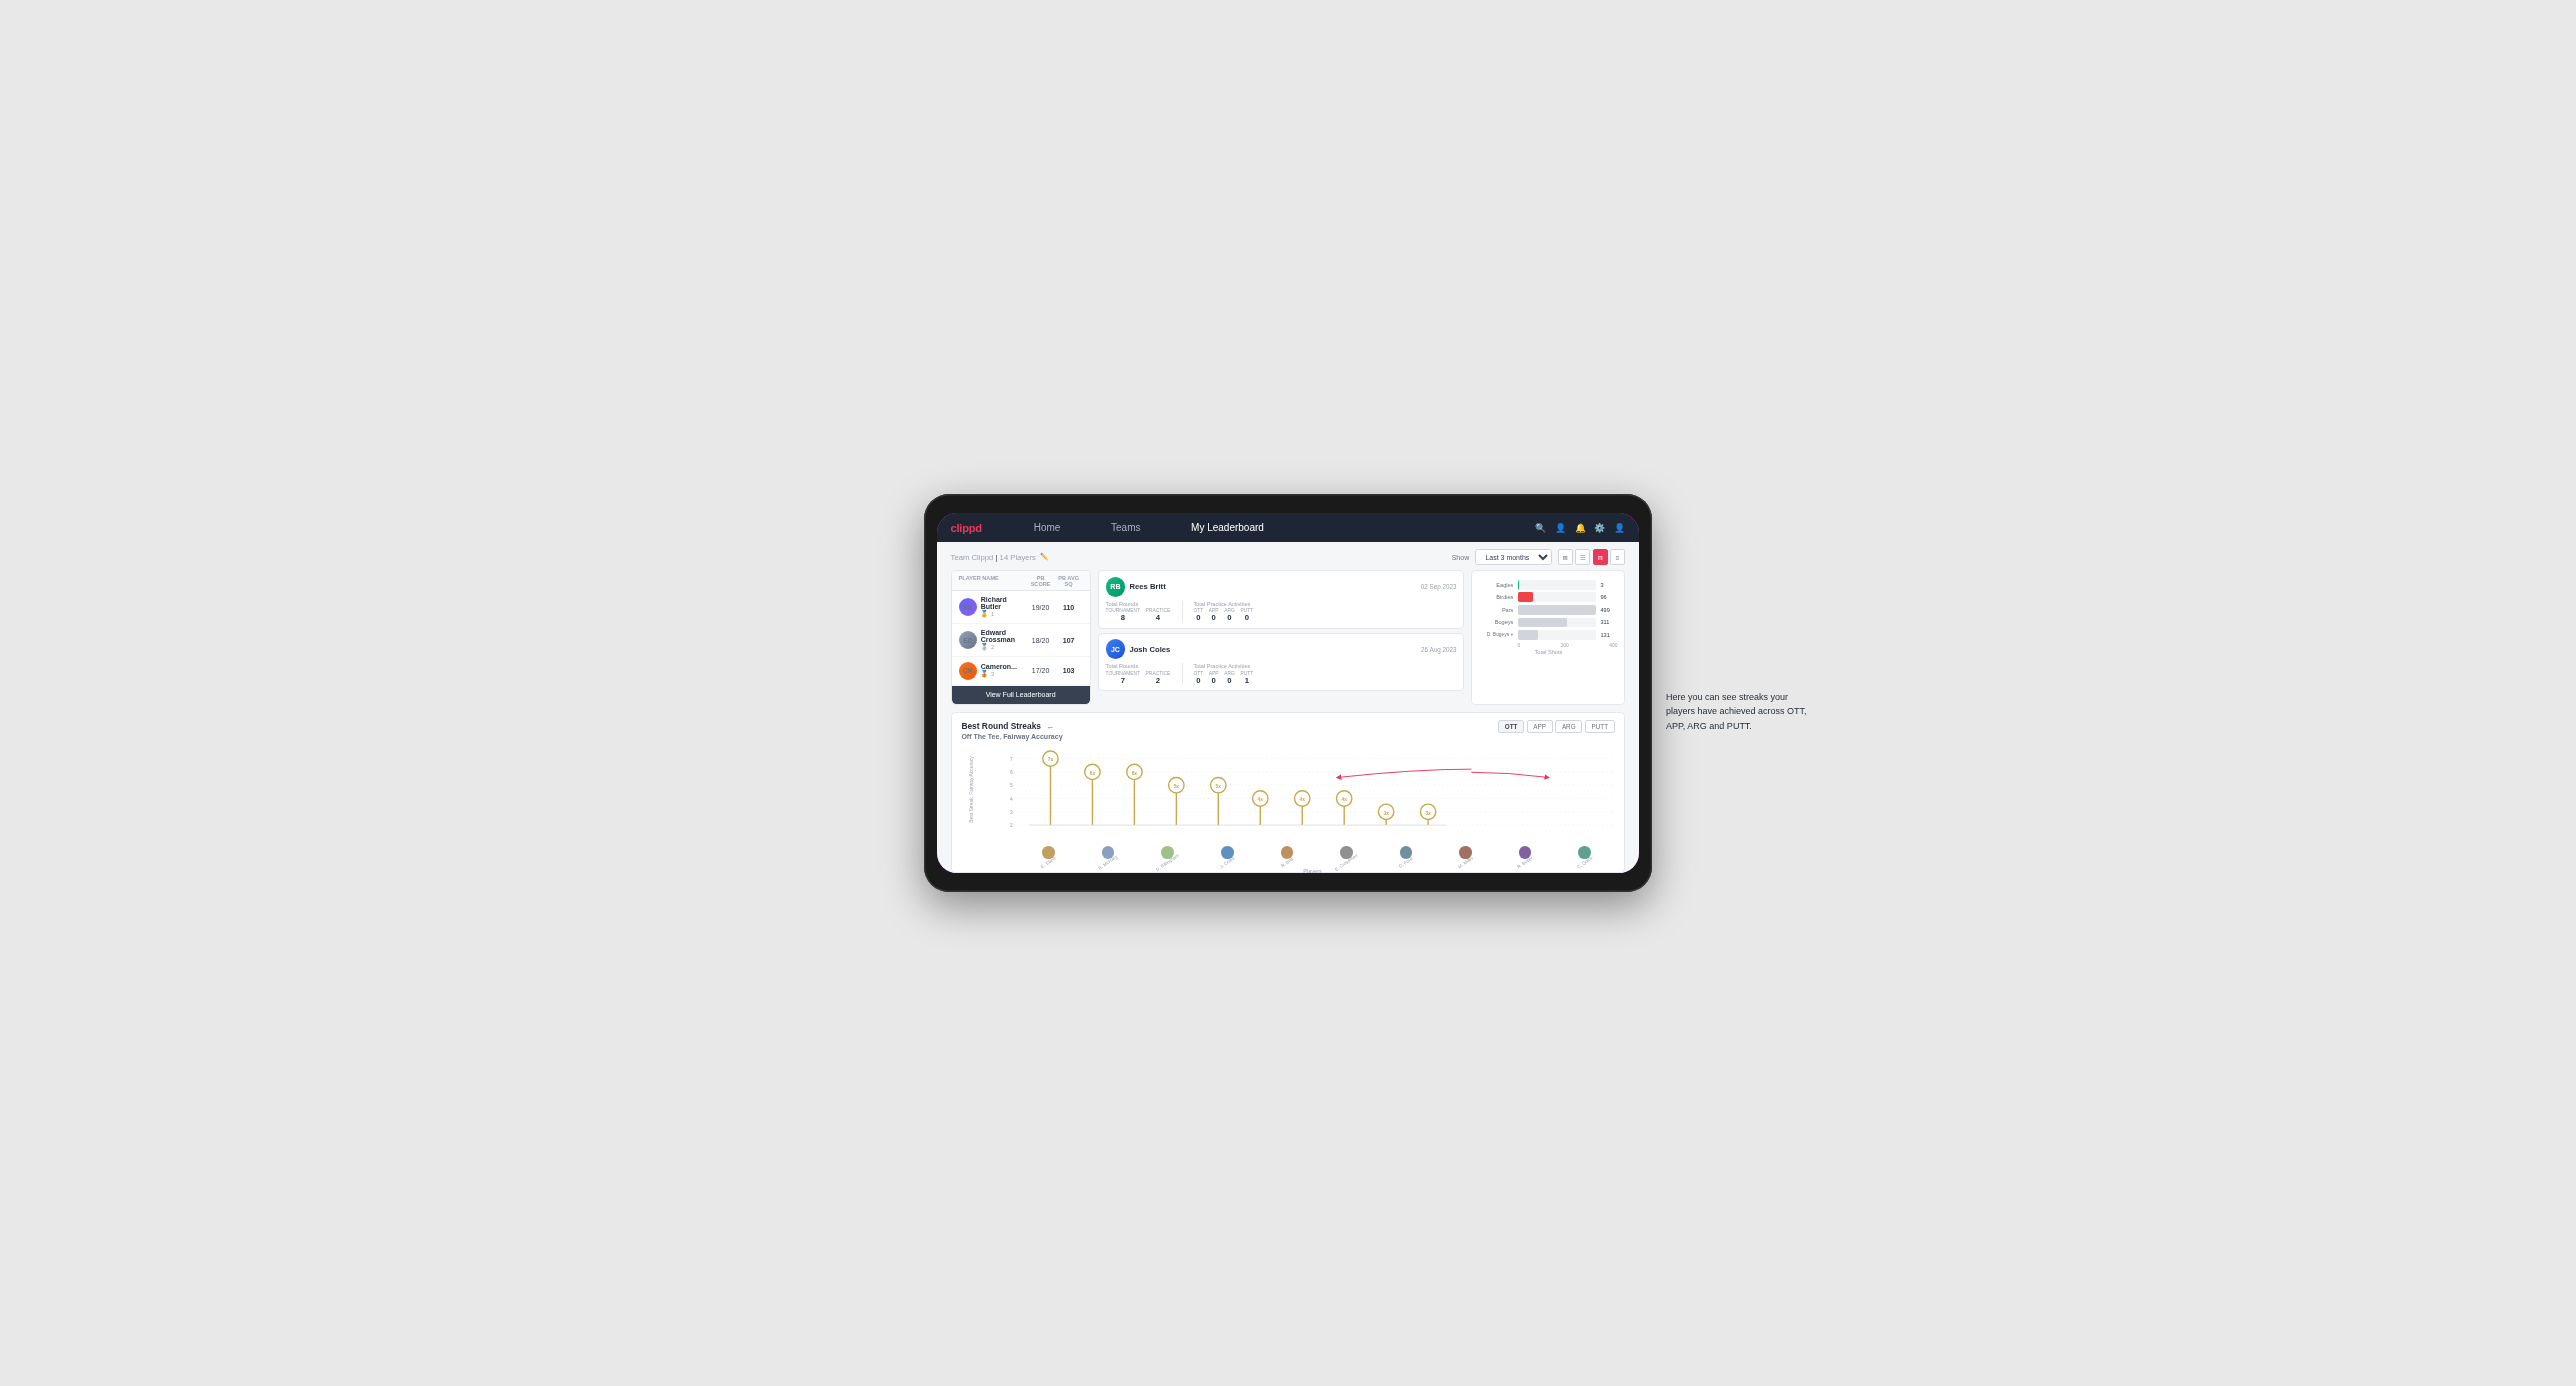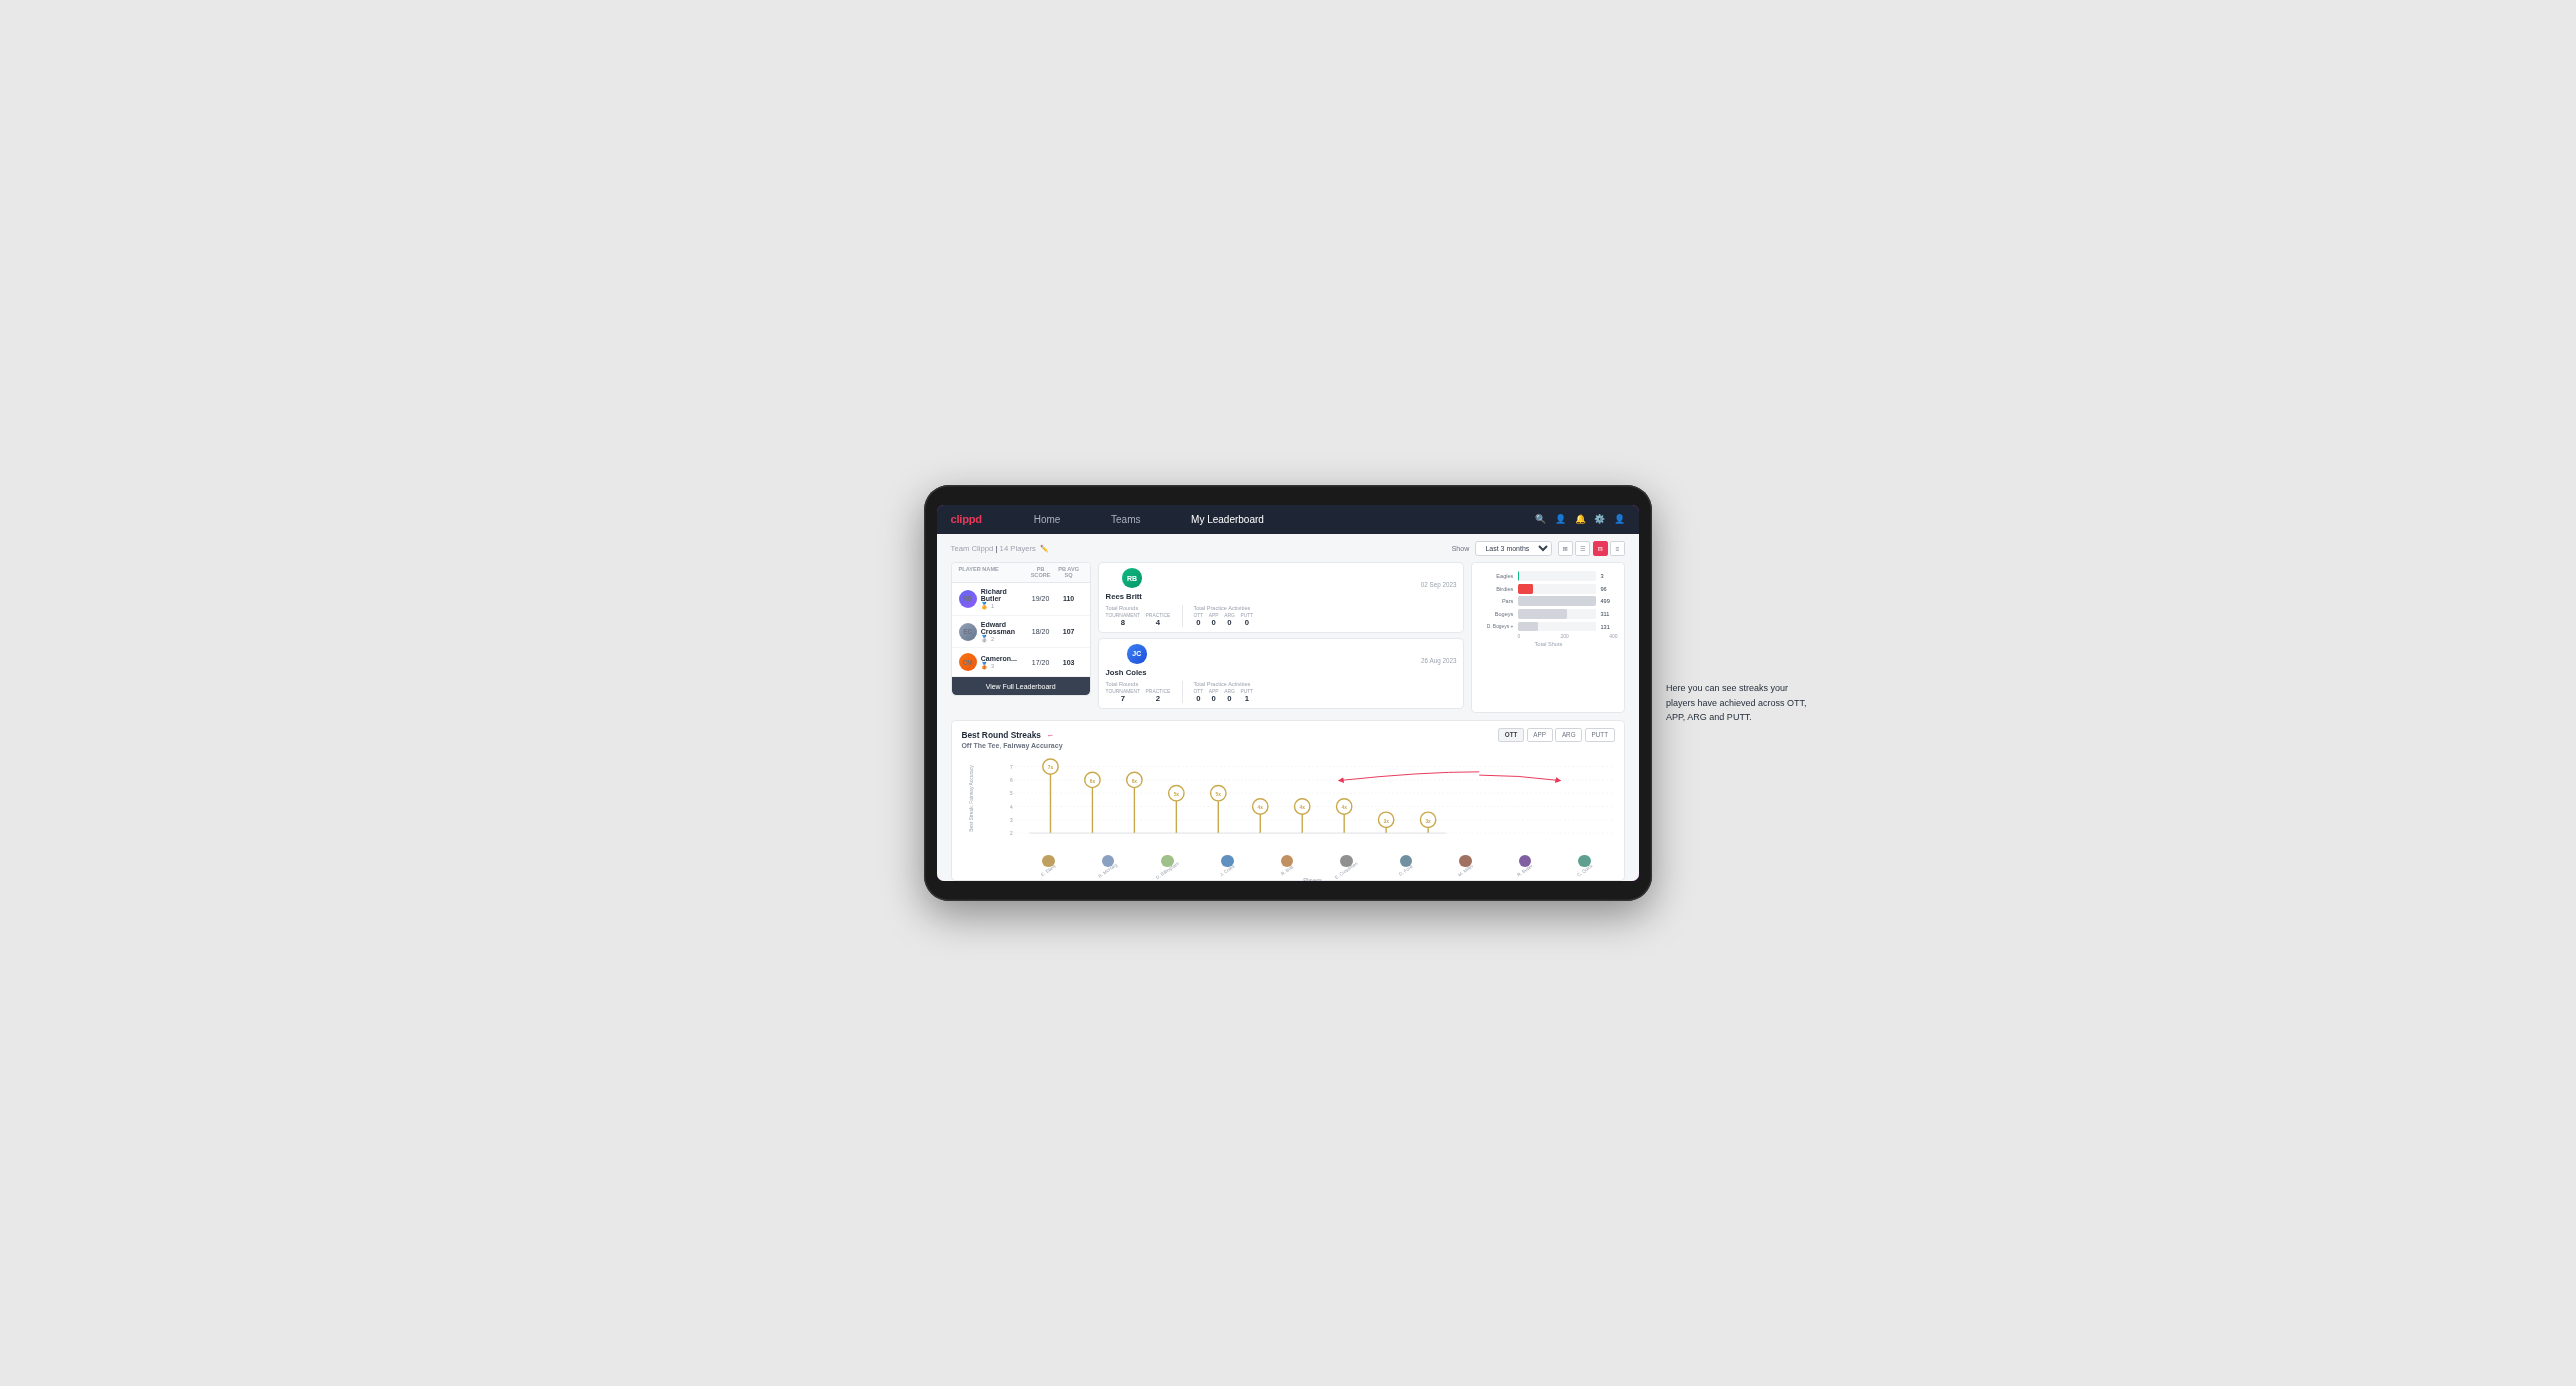--- a/index.html
+++ b/index.html
@@ -14,21 +14,21 @@
     .tablet-outer {
       background: #1a1a1a;
       border-radius: 25px;
       padding: 19.6px 12.6px;
       width: 728px;
       box-shadow: 0 14px 42px rgba(0,0,0,0.4), inset 0 0 0 1.4px #333;
       position: relative;
     }
     .tablet-screen {
       background: #d946ef;
-      border-radius: 7px;
+      border-radius: 20px;
       overflow: hidden;
     }
     
     .top-nav {
       background: #1e2535;
       display: flex;
       align-items: center;
       padding: 0 14px;
       height: 29px;
       gap: 14px;
@@ -275,23 +275,22 @@
       margin-bottom: 4.2px;
     }
     .player-card-header {
       display: flex;
       align-items: center;
       justify-content: space-between;
       margin-bottom: 4.2px;
     }
     .player-card-info {
       display: flex;
-      align-items: flex-end;
+      align-items: center;
       gap: 4.2px;
-      flex-direction: column;
     }
     .card-avatar {
       width: 19.6px;
       height: 19.6px;
       border-radius: 50%;
       background: linear-gradient(135deg, #667eea 0%, #764ba2 100%);
       display: flex;
       align-items: center;
       justify-content: center;
       font-size: 7px;

